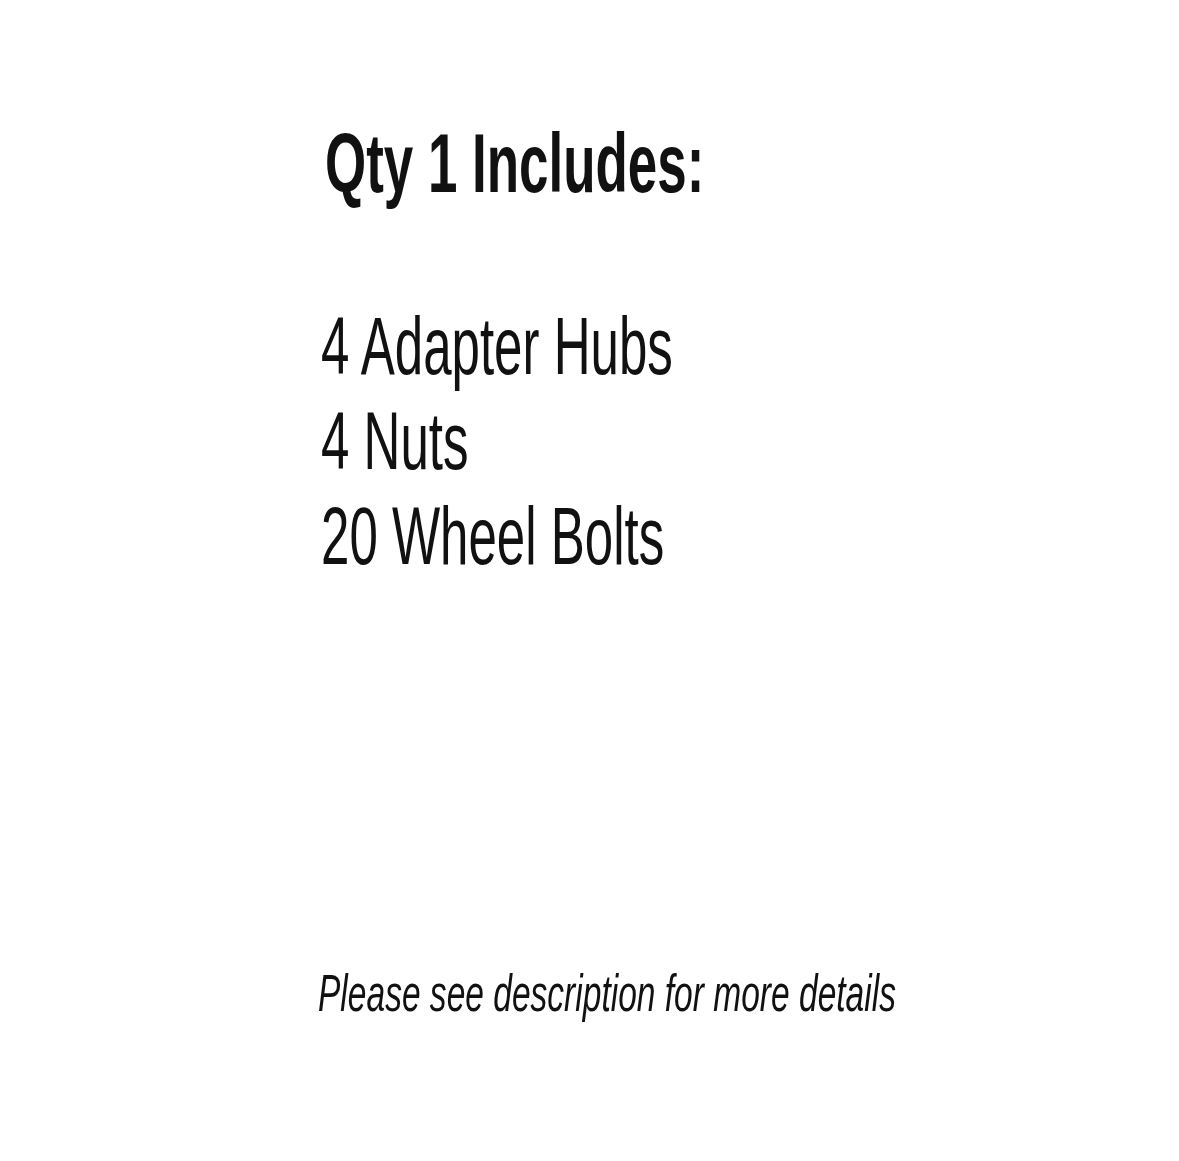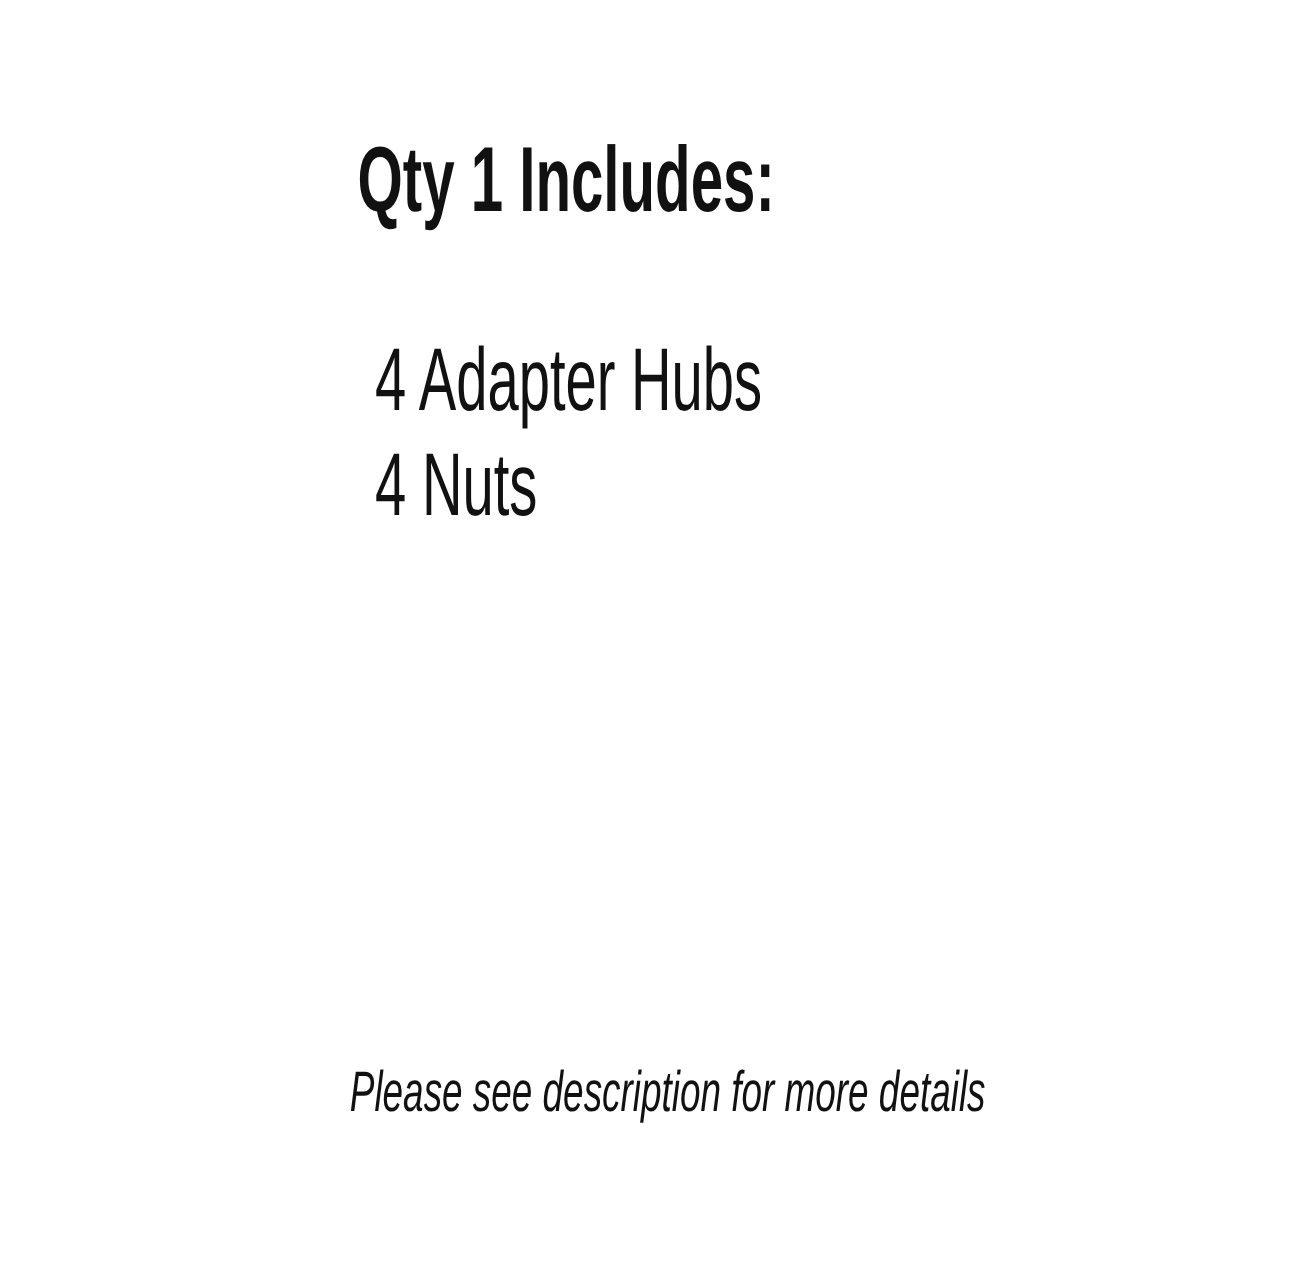--- a/index.html
+++ b/index.html
@@ -38,21 +38,20 @@
     position: absolute;
     left: 321px;
     top: 299px;
     font-size: 81px;
     line-height: 95px;
     font-weight: 400;
     white-space: nowrap;
   }
   .list .line {
     height: 95px;
-    margin-left: 20px;
   }
   .footnote {
     position: absolute;
     left: 318px;
     top: 967px;
     margin: 0;
     font-size: 52px;
     line-height: 52px;
     font-style: italic;
     font-weight: 400;
@@ -65,17 +64,18 @@
 </head>
 <body>
 
 <div class="canvas">
 
   <h1 class="title"><span class="cx">Qty 1 Includes:</span></h1>
 
   <div class="list">
     <div class="line"><span class="cx">4 Adapter Hubs</span></div>
     <div class="line"><span class="cx">4 Nuts</span></div>
+    <div class="line"><span class="cx">20 Wheel Bolts</span></div>
   </div>
 
   <p class="footnote"><span class="cx">Please see description for more details</span></p>
 
 </div>
 
 </body></html>

